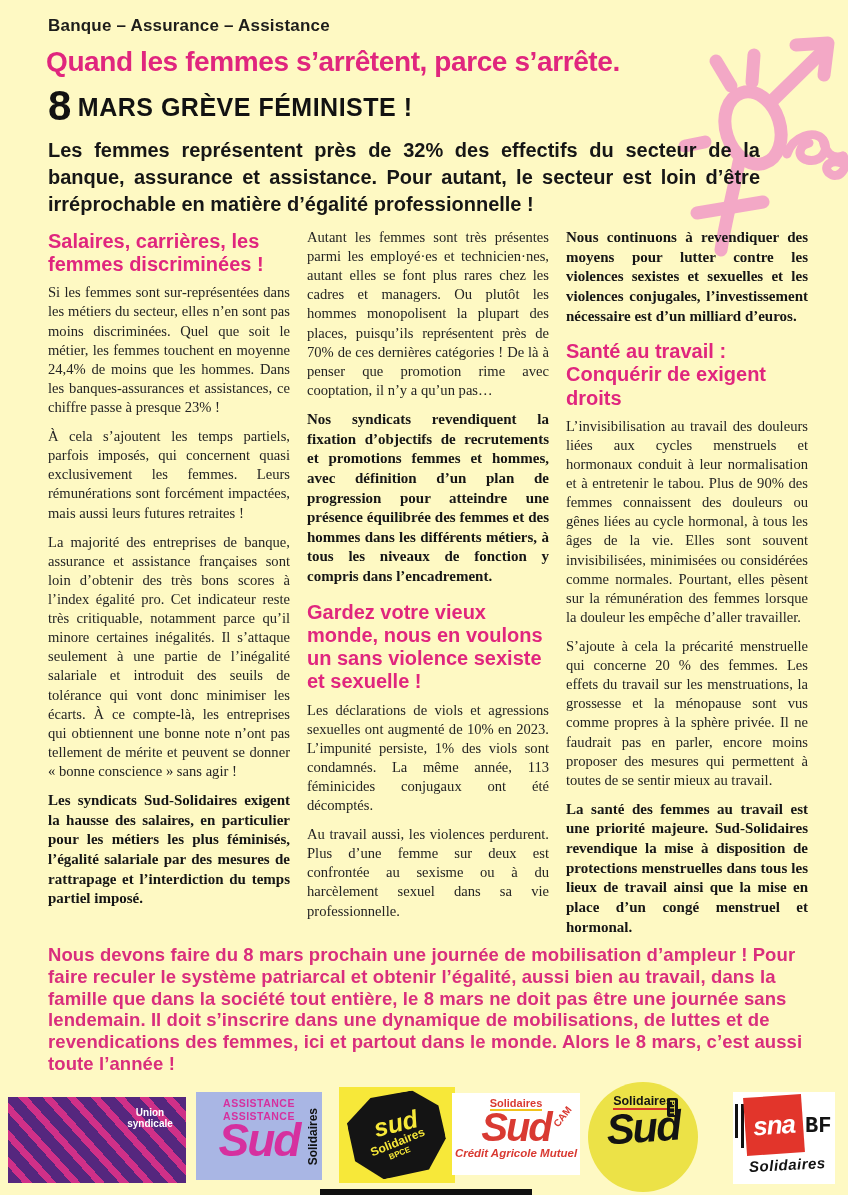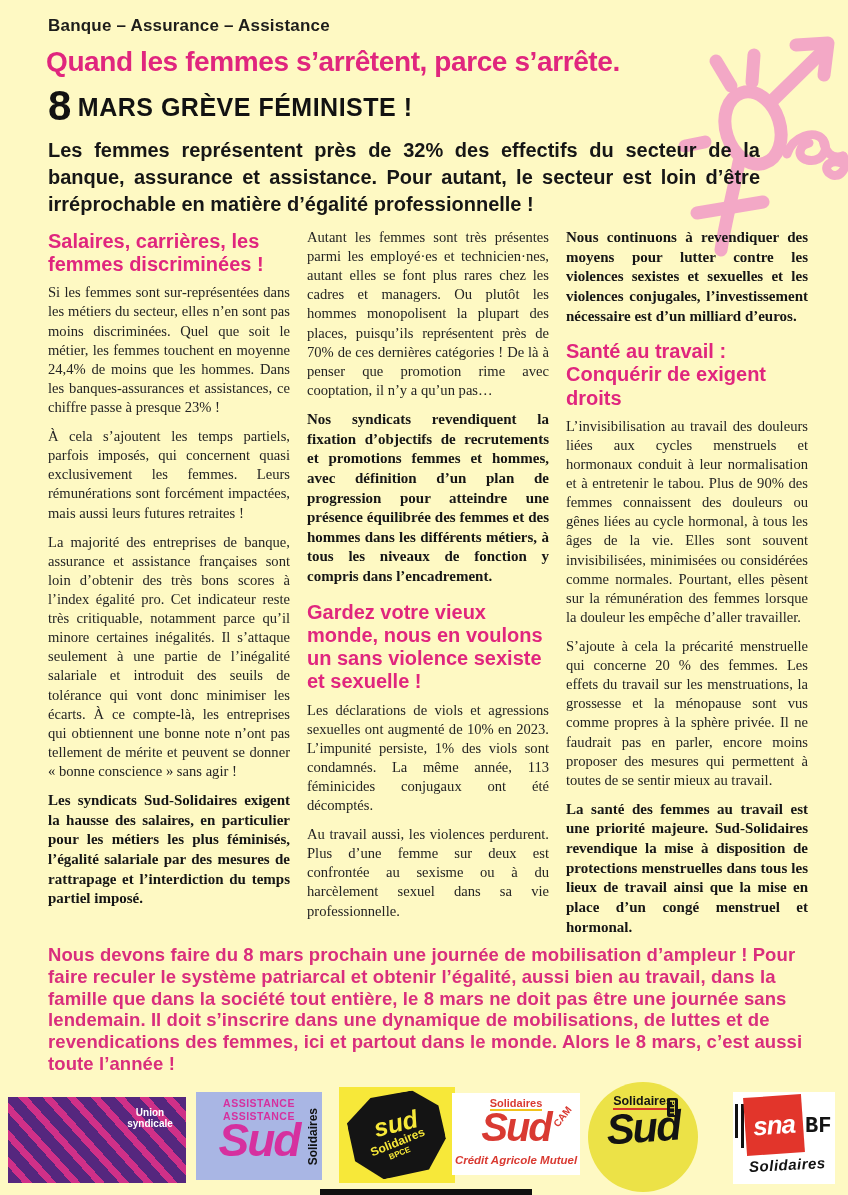--- a/index.html
+++ b/index.html
@@ -78,21 +78,21 @@
     clip-path:polygon(28% 2%, 72% 0%, 97% 22%, 100% 62%, 78% 96%, 30% 100%, 3% 74%, 0% 28%);
     display:flex; flex-direction:column; align-items:center; justify-content:center;
   }
   .logo-bpce .sud { color:#f7e839; font-size:25px; font-weight:800; font-style:italic; line-height:.9; transform:rotate(-6deg); }
   .logo-bpce .sub { color:#f7e839; font-size:12px; font-weight:800; transform:rotate(-14deg); }
   .logo-bpce .sub2 { color:#f7e839; font-size:8px; font-weight:800; transform:rotate(-14deg); }
   .logo-cam { left:452px; top:1093px; width:128px; height:82px; background:#fff; text-align:center; }
   .logo-cam .top { display:inline-block; margin-top:2px; color:#d93a32; font-size:11px; font-weight:800; border-bottom:2px solid #f2c21c; }
   .logo-cam .corner { position:absolute; right:6px; top:18px; color:#d93a32; font-size:10px; font-weight:800; transform:rotate(-52deg); }
   .logo-cam .sud { color:#d93a32; font-size:40px; font-weight:800; font-style:italic; line-height:.95; letter-spacing:-2px; margin-top:-3px; }
-  .logo-cam .bottom { color:#d93a32; font-size:11.5px; font-weight:700; font-style:italic; margin-top:8px; }
+  .logo-cam .bottom { color:#d93a32; font-size:11.5px; font-weight:700; font-style:italic; margin-top:1px; }
   .logo-ptt {
     left:588px; top:1082px; width:110px; height:110px; border-radius:50%;
     background:#ece247; text-align:center;
   }
   .logo-ptt .top { display:inline-block; margin-top:12px; color:#131313; font-size:12.5px; font-weight:800; border-bottom:2px solid #d63229; }
   .logo-ptt .sud { color:#131313; font-size:42px; font-weight:800; font-style:italic; line-height:.9; letter-spacing:-2px; margin-top:-1px; transform:rotate(-4deg); }
   .logo-ptt .side { position:absolute; right:20px; top:16px; writing-mode:vertical-rl; font-size:8px; font-weight:800; color:#ece247; background:#131313; padding:2px 1px; border-radius:2px; }
   .logo-sna { left:733px; top:1092px; width:102px; height:92px; background:#fff; }
   .logo-sna .bars { position:absolute; left:2px; top:12px; display:flex; gap:3px; }
   .logo-sna .bars i { display:block; width:3px; background:#111; }

